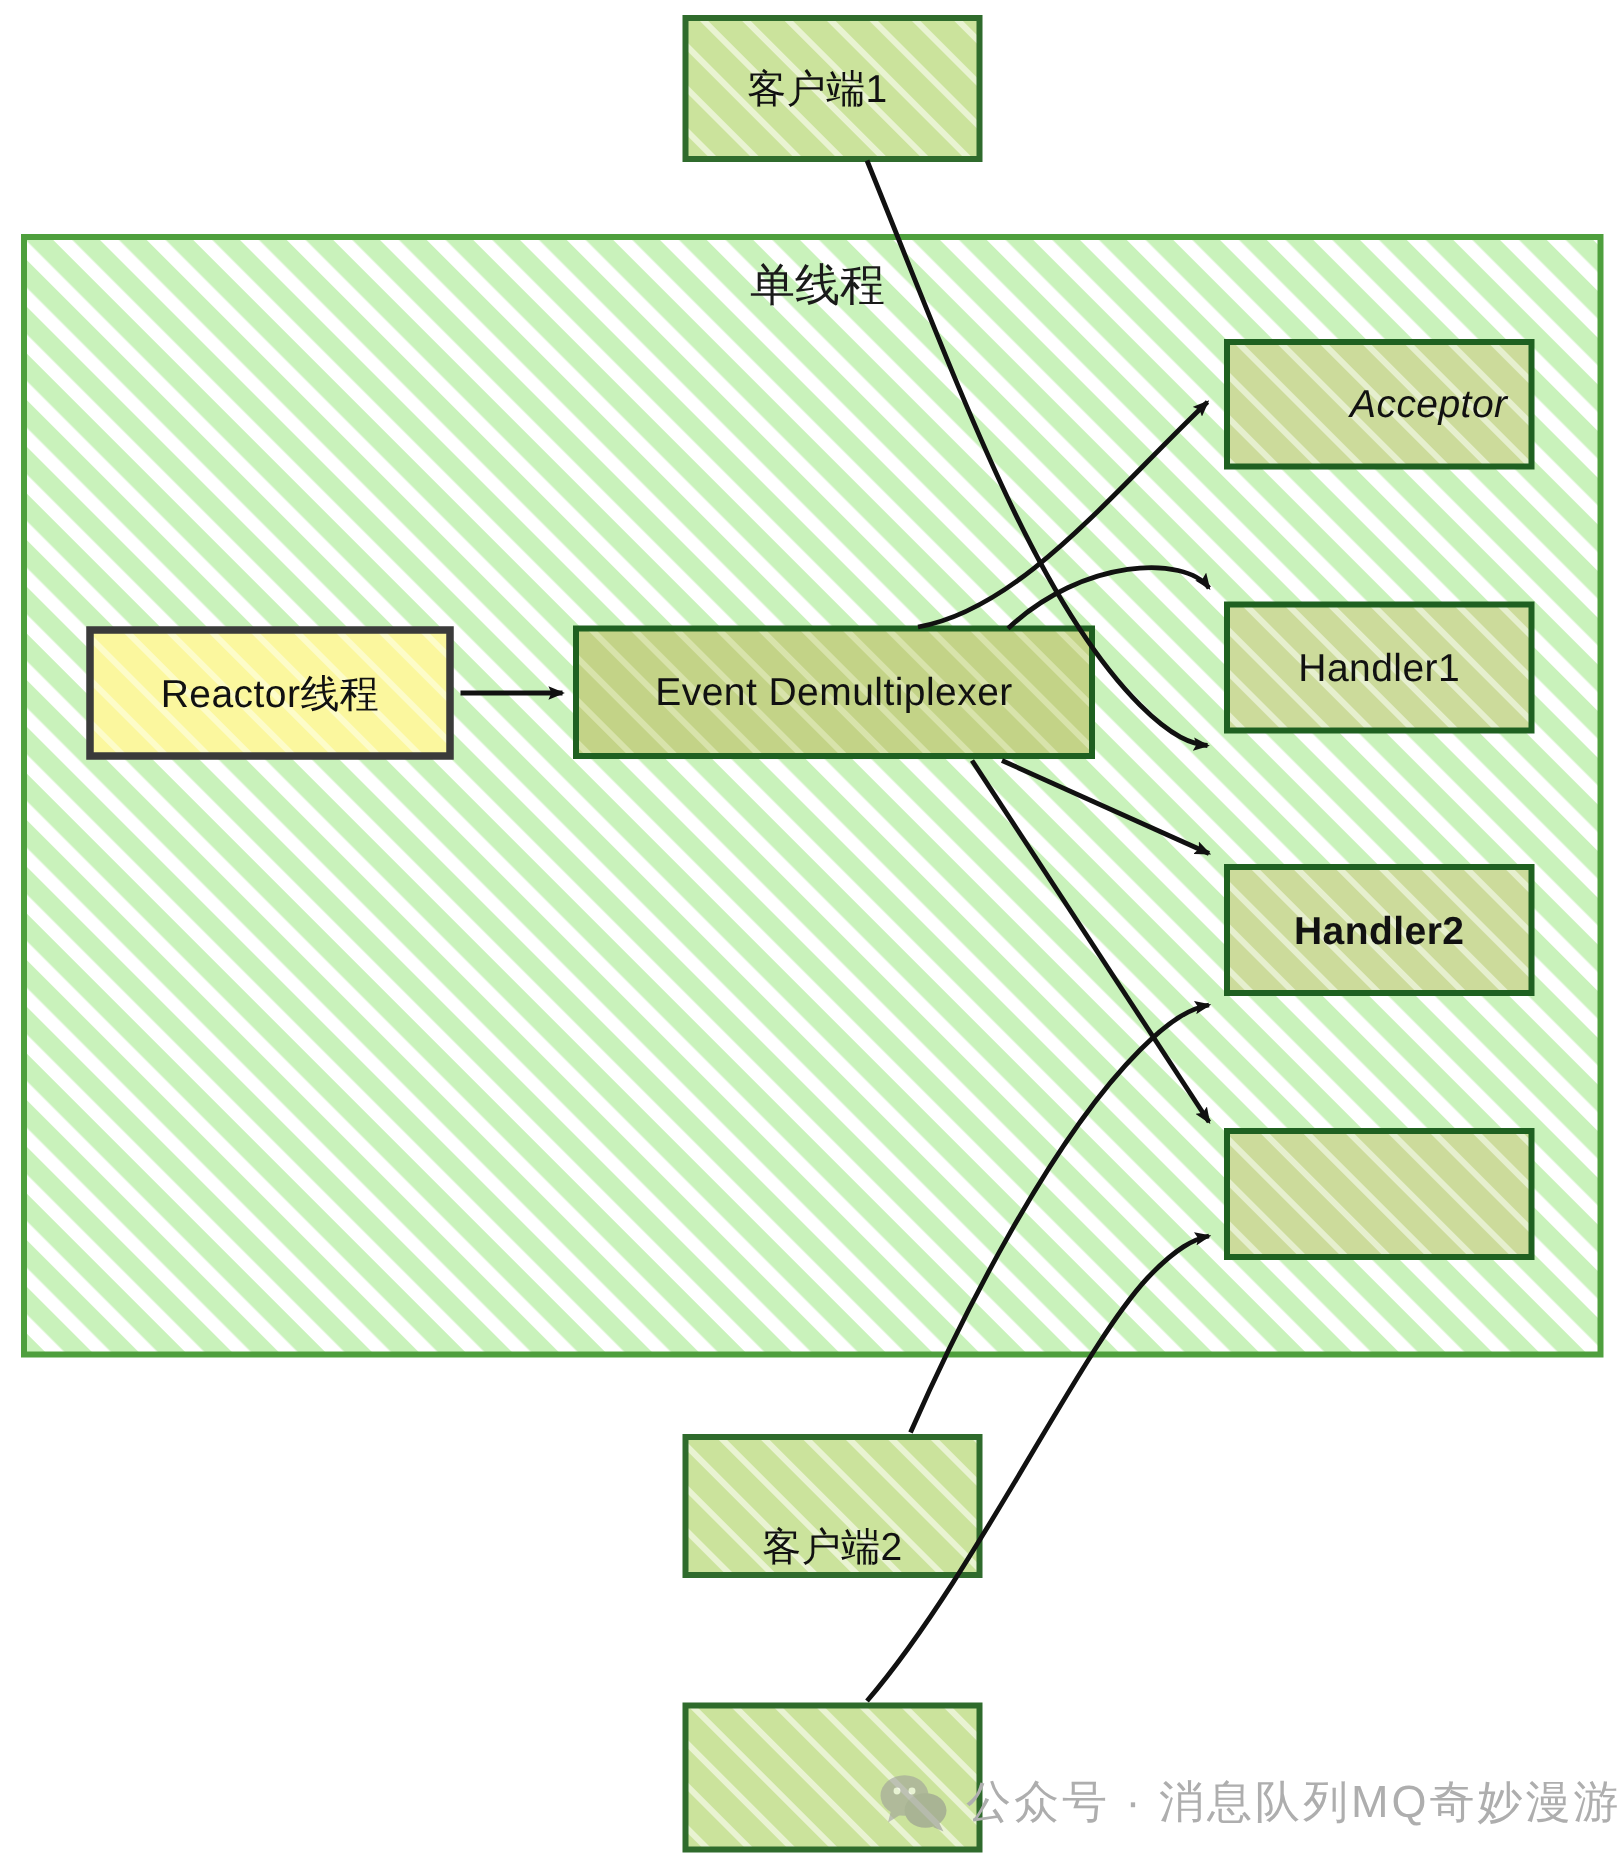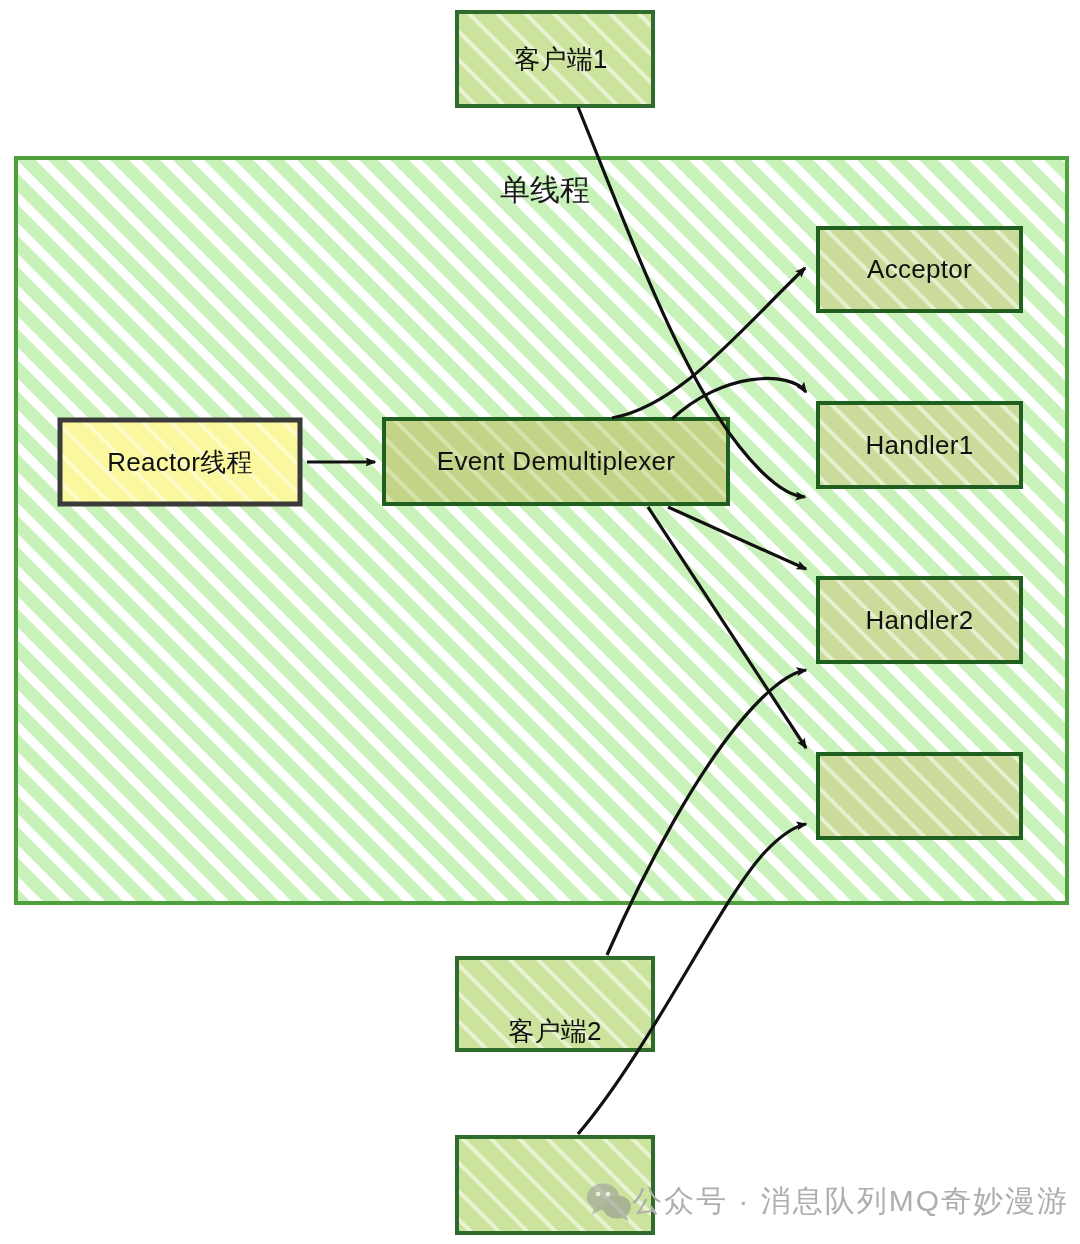--- a/index.html
+++ b/index.html
@@ -42,20 +42,21 @@
   .container-label {
     position: absolute;
     color: #1a1a1a;
     font-size: 30px;
     white-space: nowrap;
   }
   .watermark {
     position: absolute;
     display: flex;
     align-items: center;
+    gap: 12px;
     color: #aeaeae;
     font-size: 30px;
     letter-spacing: 2px;
     white-space: nowrap;
     pointer-events: none;
   }
   .wm-icon {
     display: inline-block;
     width: 46px;
     height: 42px;
@@ -156,31 +157,31 @@
       <path d="M578,107 C640,260 690,400 760,470 C782,492 795,496 805,497" marker-end="url(#arrowhead)"></path>
 
       <path d="M607,955 C640,880 700,760 760,700 C782,678 795,672 806,670" marker-end="url(#arrowhead)"></path>
 
       <path d="M578,1134 C650,1050 720,900 765,852 C784,832 796,826 806,824" marker-end="url(#arrowhead)"></path>
     </g>
   </svg>
 
   <div class="container-label" style="left:500px; top:170px;">单线程</div>
 
-  <div class="node-label" style="left:463px; top:12px; width:196px; height:94px;">客户端1</div>
+  <div class="node-label" style="left:447px; top:12px; width:196px; height:94px;">客户端1</div>
 
   <div class="node-label" style="left:60px; top:420px; width:240px; height:84px;">Reactor线程</div>
 
   <div class="node-label" style="left:384px; top:419px; width:344px; height:85px;">Event Demultiplexer</div>
 
-  <div class="node-label" style="left:818px; top:228px; width:203px; height:83px;">Acceptor</div>
+  <div class="node-label" style="left:851px; top:228px; width:203px; height:83px;font-style:italic;">Acceptor</div>
 
   <div class="node-label" style="left:818px; top:403px; width:203px; height:84px;text-align:center;">Handler1</div>
 
-  <div class="node-label" style="left:818px; top:578px; width:203px; height:84px;">Handler2</div>
+  <div class="node-label" style="left:818px; top:578px; width:203px; height:84px;font-weight:bold;">Handler2</div>
 
 
   <div class="node-label" style="left:457px; top:985px; width:196px; height:92px;">客户端2</div>
 
 
   <div class="watermark" style="left:586px; top:1180px;">
     <span class="wm-icon">
       <svg viewBox="0 0 46 42" width="46" height="42">
         <ellipse cx="17" cy="17" rx="16" ry="13.5" fill="#9a9a9a"></ellipse>
         <path d="M8,27 L6,35 L14,30 Z" fill="#9a9a9a"></path>

